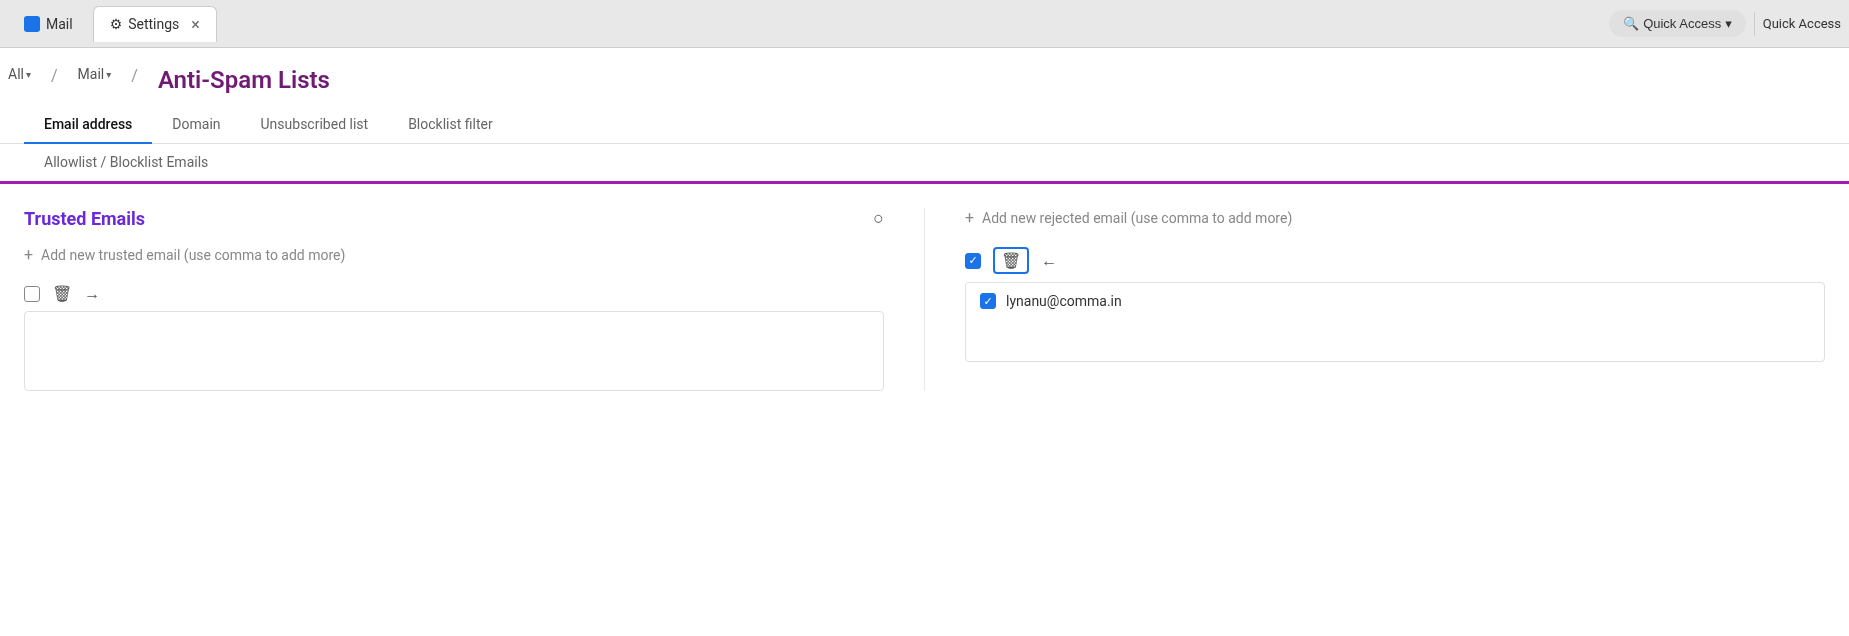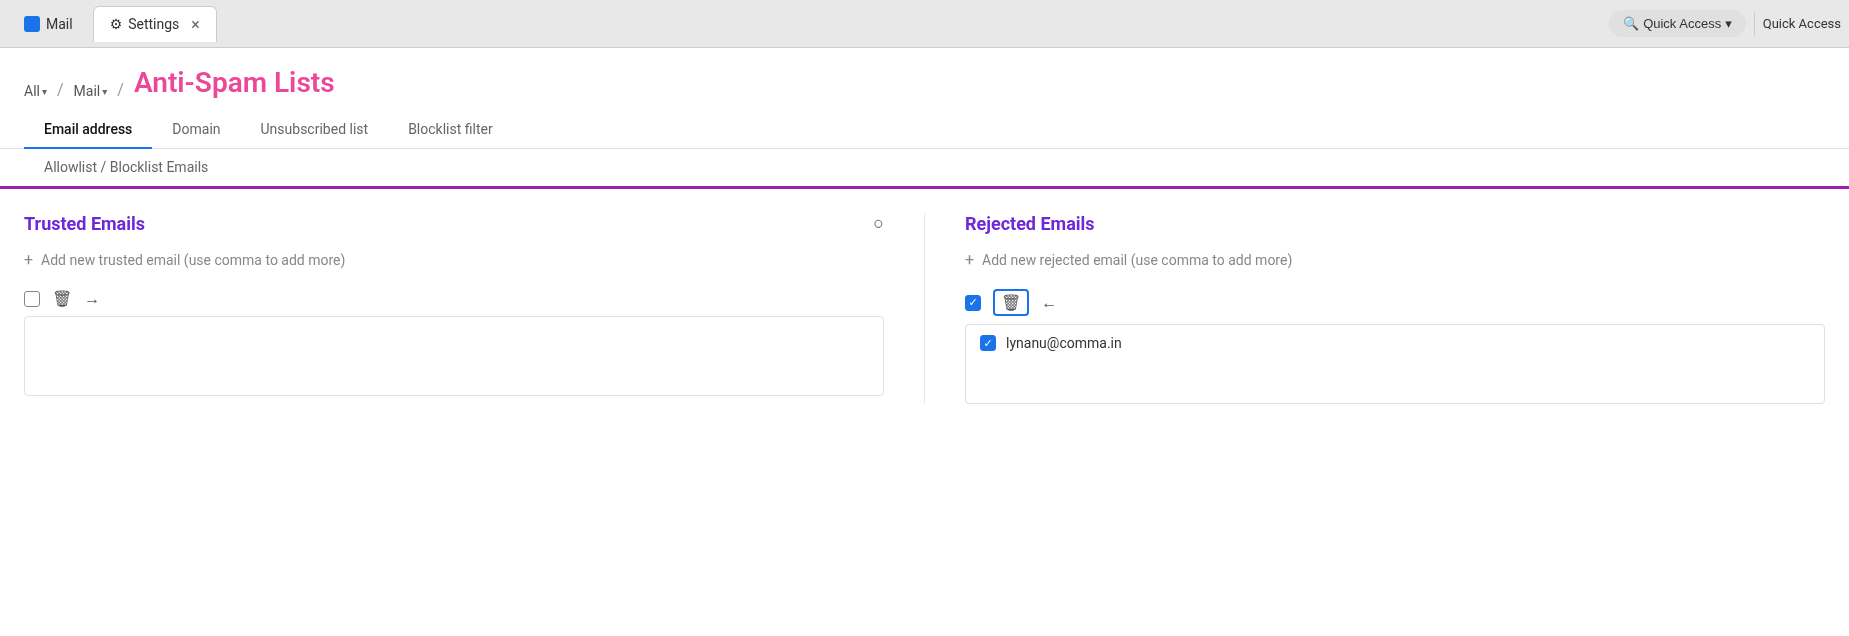--- a/index.html
+++ b/index.html
@@ -35,24 +35,24 @@
       font-size: 13px; color: #333; cursor: pointer; border: none;
     }
     .quick-access-plain { font-size: 13px; color: #333; cursor: pointer; }
     .divider-v { width: 1px; height: 24px; background: #ccc; }
 
     
     .main { background: #fff; min-height: calc(100vh - 48px); padding: 0; }
 
     
     .breadcrumb {
-      display: flex; align-items: flex-end; gap: 10px;
-      padding: 18px 24px 12px 24px; font-size: 14px; color: #555;
-    }
-    .breadcrumb .page-title { font-size: 28px; font-weight: 600; color: #ec4899; }
+      display: flex; align-items: flex-start; gap: 20px;
+      padding: 18px 24px 12px 8px; font-size: 14px; color: #555;
+    }
+    .breadcrumb .page-title { font-size: 24px; font-weight: 600; color: #701a75; }
     .breadcrumb-sep { color: #999; font-size: 16px; }
     .breadcrumb-link { color: #555; cursor: pointer; display: flex; align-items: center; gap: 2px; }
     .chevron-down { font-size: 10px; color: #666; }
 
     
     .tabs-primary {
       display: flex; gap: 0; border-bottom: 1px solid #e0e0e0;
       padding: 0 24px;
     }
     .tab-primary {
@@ -207,23 +207,20 @@
       <div class="toolbar-row">
         <span class="checkbox-empty"></span>
         <button class="trash-btn">🗑</button>
         <button class="arrow-btn">→</button>
       </div>
       <div class="email-list-container">
       </div>
     </div>
 
     <div class="col">
-      <div class="col-header">
-        <span class="col-title">Rejected Emails</span>
-      </div>
       <div class="add-row">
         <span class="add-plus">+</span>
         <span>Add new rejected email (use comma to add more)</span>
       </div>
       <div class="toolbar-row">
         <span class="checkbox-checked"></span>
         <button class="trash-btn-outlined">🗑</button>
         <button class="arrow-btn">←</button>
       </div>
       <div class="email-list-container">

